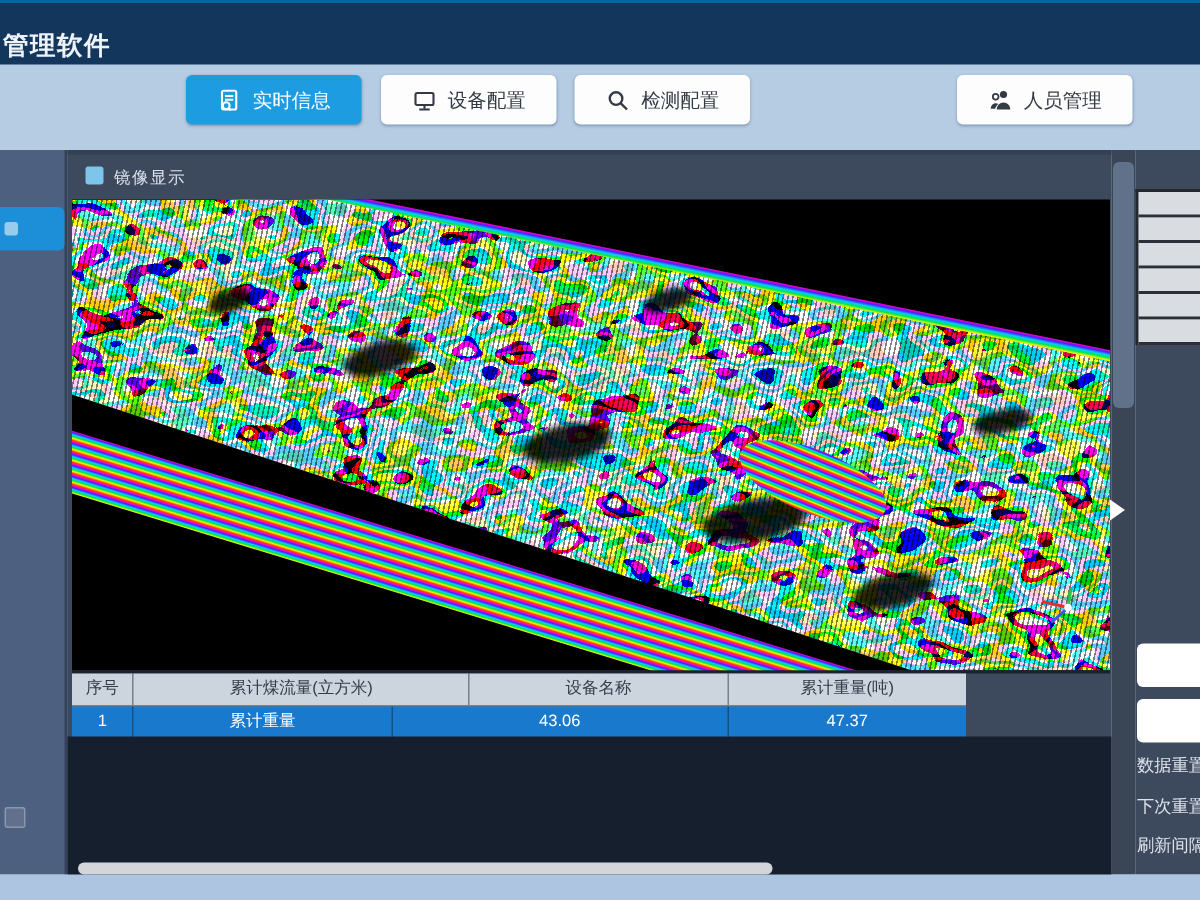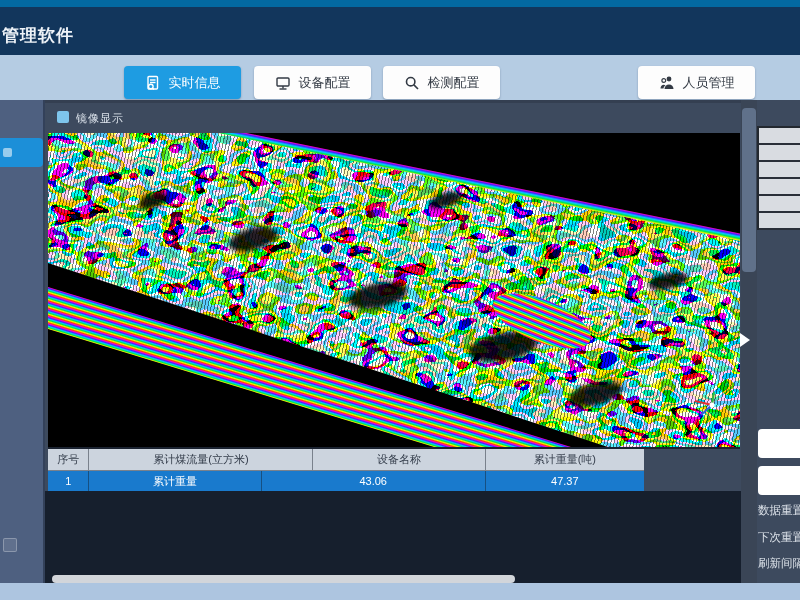--- a/index.html
+++ b/index.html
@@ -1,25 +1,25 @@
 <!DOCTYPE html>
 <html><head>
 <meta charset="utf-8">
 <style>
   * { margin:0; padding:0; box-sizing:border-box; }
   html,body { background:#8ea8c4; }
   body { font-family:"Liberation Sans","DejaVu Sans",sans-serif; }
   .app { position:relative; width:800px; height:600px; overflow:hidden; background:#b5cce3; }
 
   
-  .titlebar { position:absolute; left:0; top:0; width:800px; height:55px; background:#12365c; border-top:7px solid #0369a1; }
+  .titlebar { position:absolute; left:0; top:0; width:800px; height:55px; background:#12365c; border-top:2px solid #0369a1; }
   .app-title { position:absolute; left:2px; top:17px; color:#eef3f8; font-size:17px; font-weight:bold; letter-spacing:1px; white-space:nowrap; }
 
   
-  .navbar { position:absolute; left:0; top:59px; width:800px; height:45px; background:#b5cce3; }
+  .navbar { position:absolute; left:0; top:43px; width:800px; height:45px; background:#b5cce3; }
   .nav-btn { position:absolute; top:7px; width:117px; height:33px; background:#fdfdfd; border:none; border-radius:4px;
              box-shadow:0 1px 2px rgba(30,50,80,.35); display:flex; align-items:center; justify-content:center; gap:8px;
              font-family:inherit; font-size:13px; color:#333a44; cursor:pointer; }
   .nav-btn.active { background:#1e9ce2; color:#ffffff; }
   .nav-btn svg { display:block; }
   .nb0{left:124px;} .nb1{left:254px;justify-content:center;} .nb2{left:383px;} .nb3{left:511px;} .nb4{left:638px;}
 
   
   .sidebar { position:absolute; left:0; top:100px; width:45px; height:483px; background:#4e6080; border-right:2px solid #33415a; }
   .side-active { position:absolute; left:0; top:38px; width:43px; height:29px; background:#1c8fd8; border-radius:0 4px 4px 0; }

